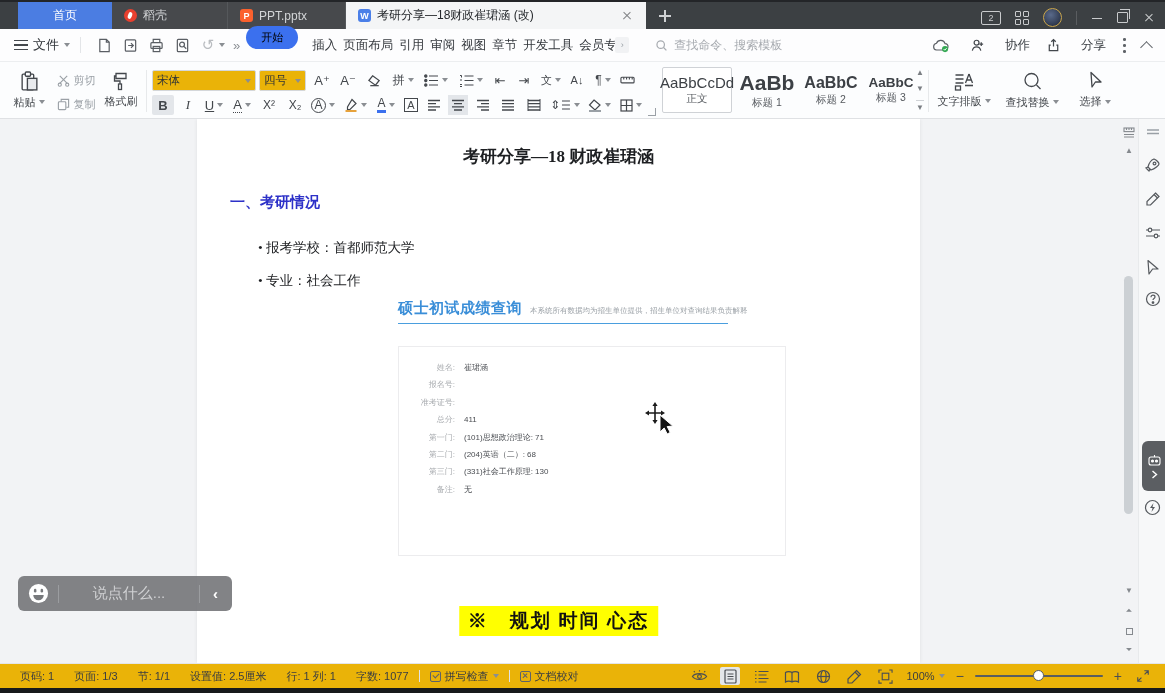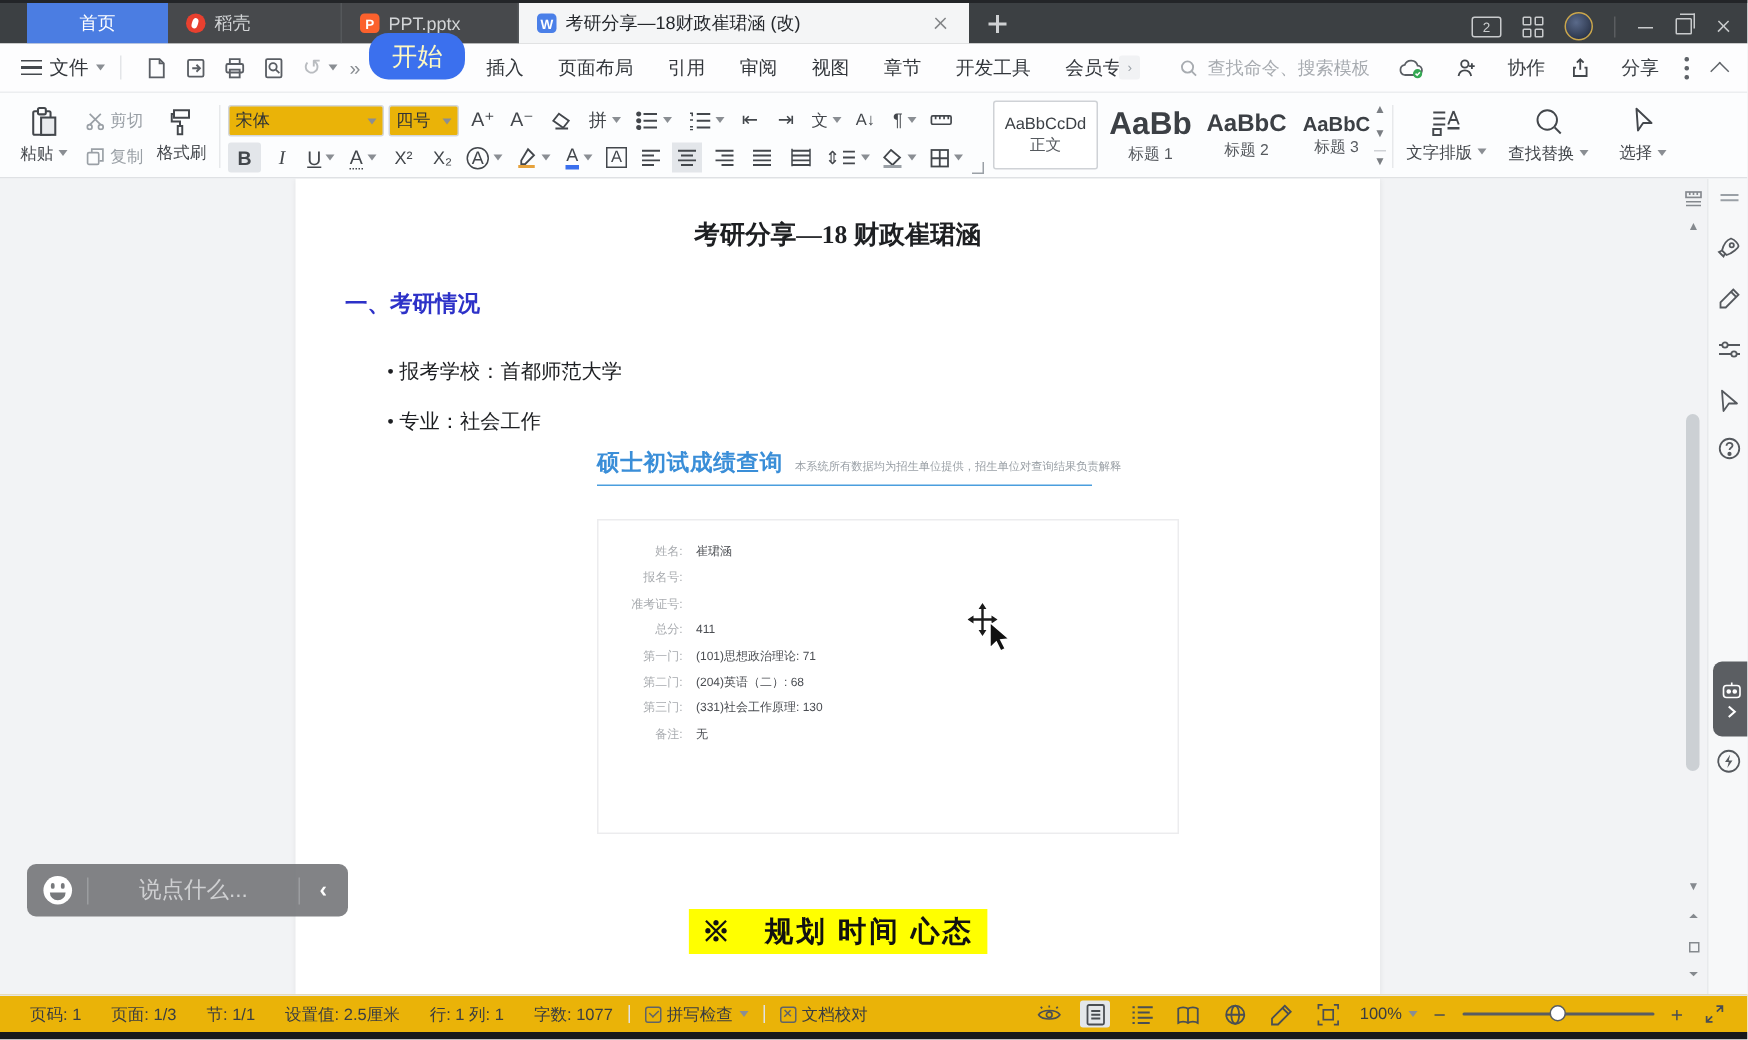--- a/index.html
+++ b/index.html
@@ -41,22 +41,22 @@
   .menubar { position:absolute; left:0; top:29px; width:1165px; height:33px; background:#fdfdfe; border-bottom:1px solid #eceef0; display:flex; align-items:center; font-size:12.5px; color:#33373c; }
   .filemenu { display:flex; align-items:center; gap:5px; margin-left:14px; font-size:13px; }
   .hamb { width:14px; height:10px; border-top:1.6px solid #44484d; border-bottom:1.6px solid #44484d; position:relative; }
   .hamb::after{content:"";position:absolute;left:0;top:3.2px;width:14px;height:1.6px;background:#44484d;}
   .caret { width:0; height:0; border-left:3.5px solid transparent; border-right:3.5px solid transparent; border-top:4px solid #8a8e93; display:inline-block; }
   .mb-sep { width:1px; height:16px; background:#e3e5e8; margin:0 10px; }
   .qicon { width:22px; height:22px; display:flex; align-items:center; justify-content:center; color:#5a5e64; margin:0 2px; }
   .qicon svg { display:block; }
   .undo { font-size:15px; color:#b9bcc0; }
   .chev-r { font-size:13px; color:#8a8e93; letter-spacing:-2px; }
-  .pill { background:#3b70ee; color:#fef9c3; border-radius:13px; padding:4px 15px; font-size:17px; margin:0 6px 16px 8px; }
-  .menus { display:flex; align-items:center; gap:23px; margin-left:8px; white-space:nowrap; }
+  .pill { background:#3b70ee; color:#000000; border-radius:13px; padding:4px 15px; font-size:11px; margin:0 6px 16px 8px; }
+  .menus { display:flex; align-items:center; gap:6px; margin-left:8px; white-space:nowrap; }
   .memberarrow { width:14px; height:16px; background:#f1f2f4; border-radius:2px; color:#9aa0a6; font-size:9px; display:flex; align-items:center; justify-content:center; margin-left:-14px; }
   .searchbox { display:flex; align-items:center; gap:6px; color:#a7abb0; margin-left:26px; font-size:12px; }
   .mb-right { margin-left:auto; display:flex; align-items:center; gap:16px; padding-right:14px; color:#3c4045; }
   .mb-item { display:flex; align-items:center; gap:20px; }
   .dots3v { width:4px; height:16px; position:relative; }
   .dots3v i { position:absolute; left:1px; width:2.6px; height:2.6px; border-radius:50%; background:#5f6368; }
   .chevup { width:9px; height:9px; border-left:1.6px solid #5f6368; border-top:1.6px solid #5f6368; transform:rotate(45deg); margin-top:4px; }
 
   
   .ribbon { position:absolute; left:0; top:62px; width:1165px; height:57px; background:#fcfdfe; border-bottom:1px solid #dfe1e4; font-size:11px; color:#3c4045; }
@@ -419,21 +419,21 @@
     <svg width="13" height="13" viewBox="0 0 13 13" fill="none" stroke="#43474c" stroke-width="1.2">
         <rect x="1" y="1" width="11" height="11"></rect>
         <path d="M6.5 1v11M1 6.5h11"></path>
       </svg>
     <span class="caret cg"></span>
   </div>
   <span class="launcher" style="left:648px; top:46px;"></span>
 
   <div>
     <div class="style-card sc-sel" style="left:662px; width:70px;">
-      <span class="sc-prev" style="font-size:11px;">AaBbCcDd</span>
+      <span class="sc-prev" style="font-size:15px;">AaBbCcDd</span>
       <span class="sc-name">正文</span>
     </div>
     <div class="style-card" style="left:736px; width:62px;">
       <span class="sc-prev" style="font-size:21px; font-weight:bold;">AaBb</span>
       <span class="sc-name">标题 1</span>
     </div>
     <div class="style-card" style="left:801px; width:60px;">
       <span class="sc-prev" style="font-size:16px; font-weight:bold;">AaBbC</span>
       <span class="sc-name">标题 2</span>
     </div>

